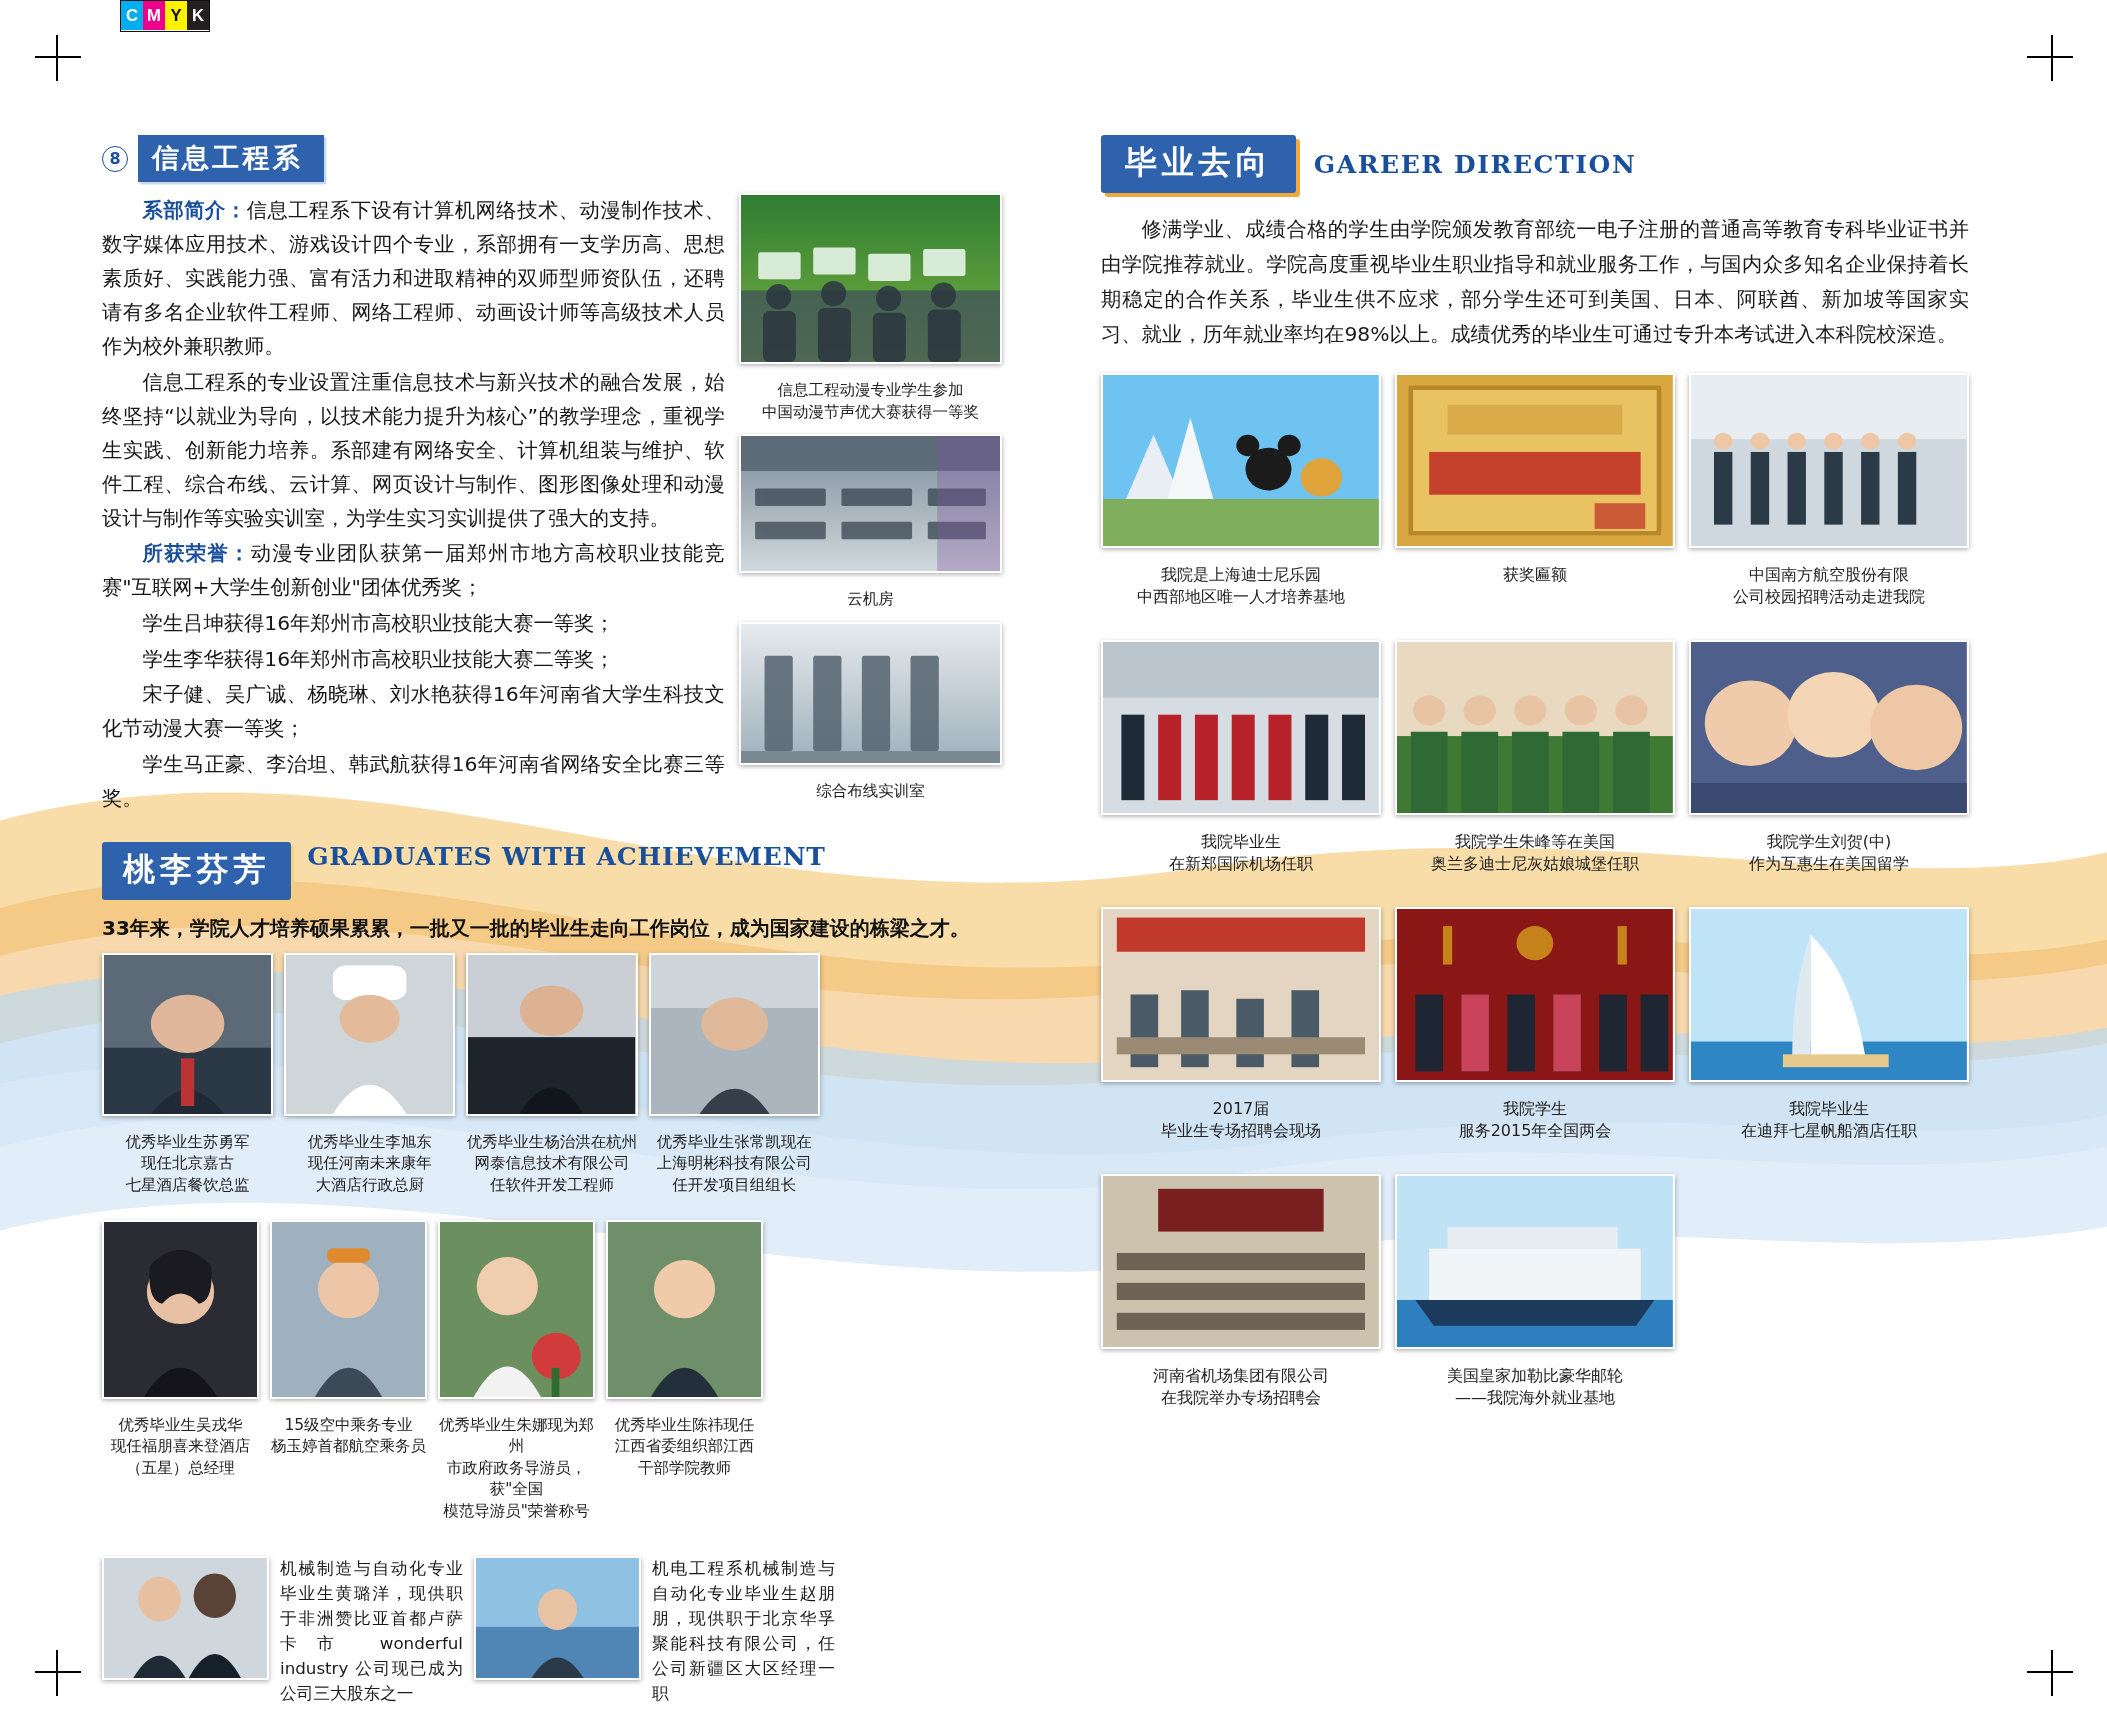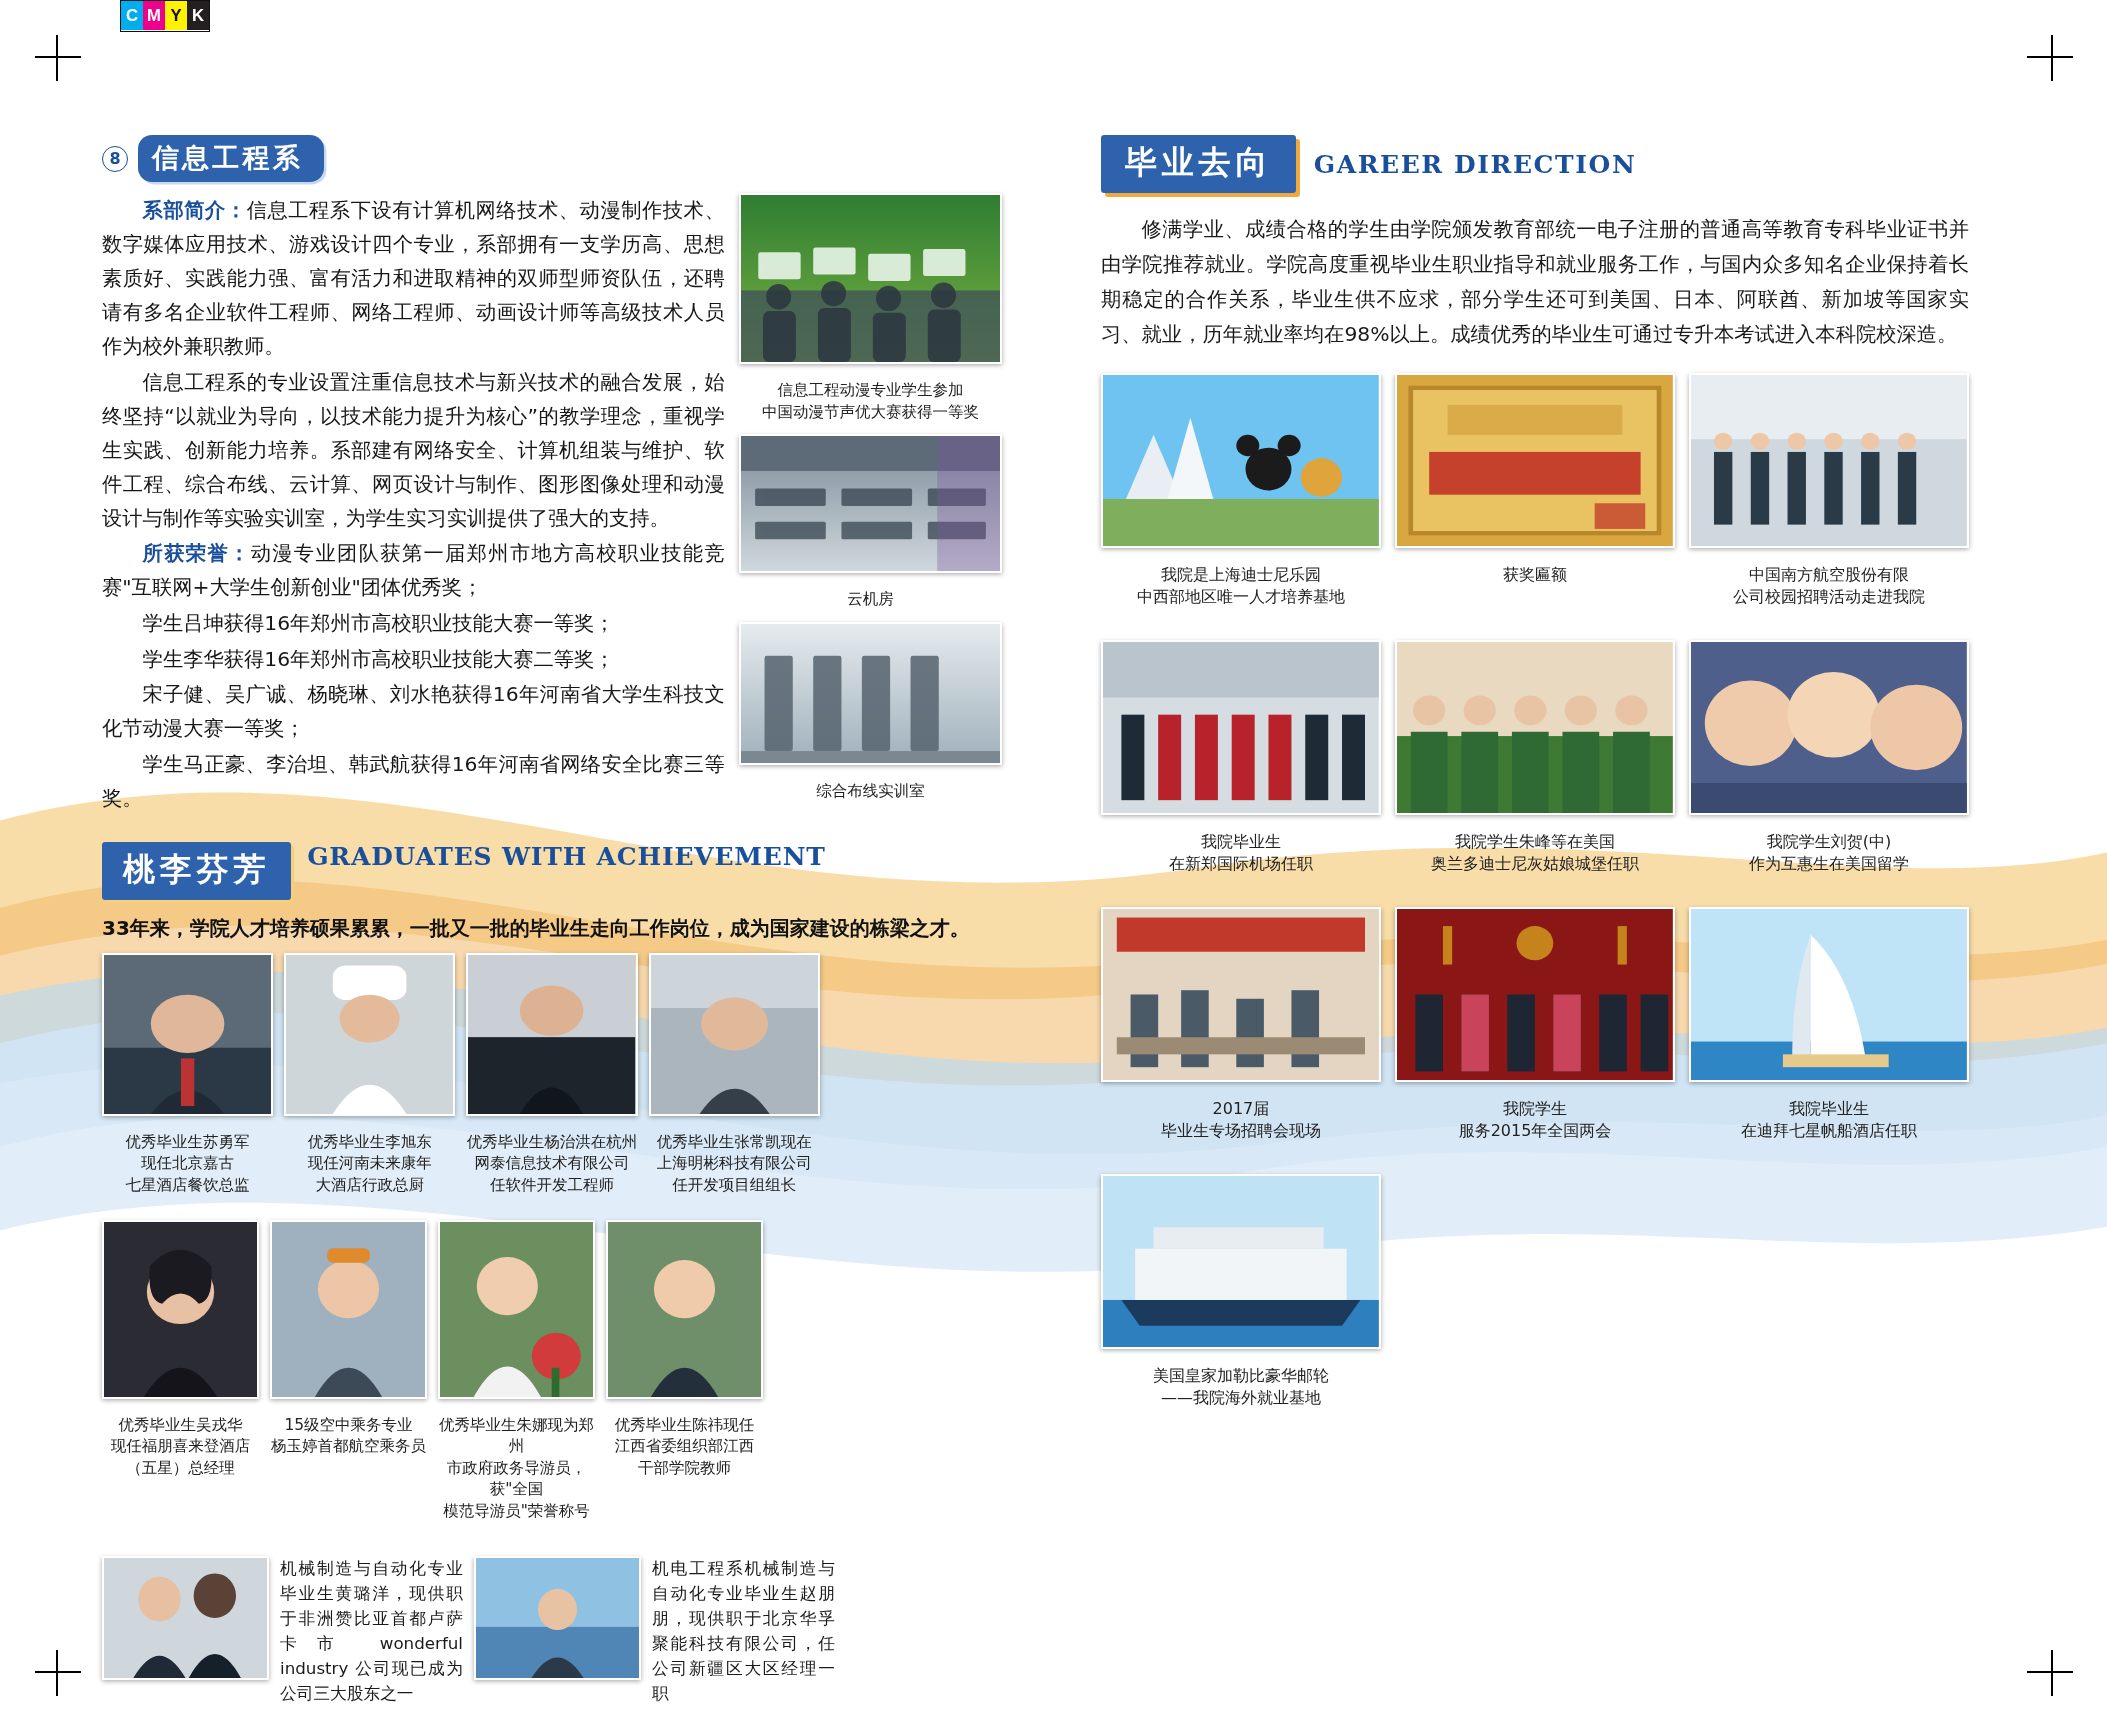--- a/index.html
+++ b/index.html
@@ -15,21 +15,21 @@
   .page{position:absolute;left:0;top:0;width:2108px;height:1731px;}
 
   
   .swoosh{position:absolute;left:0;top:701px;width:2108px;height:621px;overflow:hidden;z-index:0;pointer-events:none;}
 
   
   .left-col{position:absolute;left:102px;top:135px;width:900px;z-index:3;}
 
   .sec-head{display:flex;align-items:center;gap:9.6px;margin-bottom:11px;}
   .sec-num{width:24px;height:24px;border:1.6px solid #1a4f9c;border-radius:50%;color:#1a4f9c;font-size:16px;font-weight:bold;display:flex;align-items:center;justify-content:center;background:#fff;}
-  .sec-title-bar{background:#2e62ad;color:#fff;font-size:27px;font-weight:bold;letter-spacing:3.2px;padding:4.8px 21px 6.4px 14.3px;border-radius:14px;box-shadow:2.4px 2.4px 0 #c9d8ef;}
+  .sec-title-bar{background:#2e62ad;color:#fff;font-size:27px;font-weight:bold;letter-spacing:3.2px;padding:4.8px 21px 6.4px 14.3px;border-radius:0;box-shadow:2.4px 2.4px 0 #c9d8ef;}
 
   .body-text{font-size:20.3px;line-height:34px;color:#171717;text-align:justify;}
   .body-text p{margin:0 0 1.6px 0;text-indent:2em;}
   .lead{color:#1a4f9c;font-weight:bold;}
 
   .wrap-imgs{float:right;width:263px;margin-left:14.3px;margin-bottom:4.8px;}
   .cap{font-size:15px;line-height:21px;text-align:center;color:#222;margin:4px 0 11px;}
 
   
   .grad-head{display:flex;gap:16px;margin:24px 0 0 0;}
@@ -466,20 +466,34 @@
             </svg>
         </div>
         <div class="cap">我院毕业生<br>在迪拜七星帆船酒店任职</div>
       </div>
     </div>
 
     <div class="grid3">
       <div class="cell">
         <div class="ph" style="height:171px;">
           <svg width="100%" height="100%" viewBox="0 0 120 80" preserveAspectRatio="none">
+              <rect width="120" height="80" fill="#cdc2ad"></rect>
+              <rect x="24" y="6" width="72" height="20" fill="#7a1f1f"></rect>
+              <g fill="#6e6354">
+                <rect x="6" y="36" width="108" height="8"></rect>
+                <rect x="6" y="50" width="108" height="8"></rect>
+                <rect x="6" y="64" width="108" height="8"></rect>
+              </g>
+            </svg>
+        </div>
+        <div class="cap">河南省机场集团有限公司<br>在我院举办专场招聘会</div>
+      </div>
+      <div class="cell">
+        <div class="ph" style="height:171px;">
+          <svg width="100%" height="100%" viewBox="0 0 120 80" preserveAspectRatio="none">
               <rect width="120" height="80" fill="#bfe2f5"></rect>
               <rect y="58" width="120" height="22" fill="#2e7fbe"></rect>
               <path d="M8 58 L112 58 L104 70 L16 70 Z" fill="#1b3a5c"></path>
               <rect x="14" y="34" width="92" height="24" fill="#f2f5f7"></rect>
               <rect x="22" y="24" width="74" height="10" fill="#e8edf1"></rect>
             </svg>
         </div>
         <div class="cap">美国皇家加勒比豪华邮轮<br>——我院海外就业基地</div>
       </div>
     </div>

